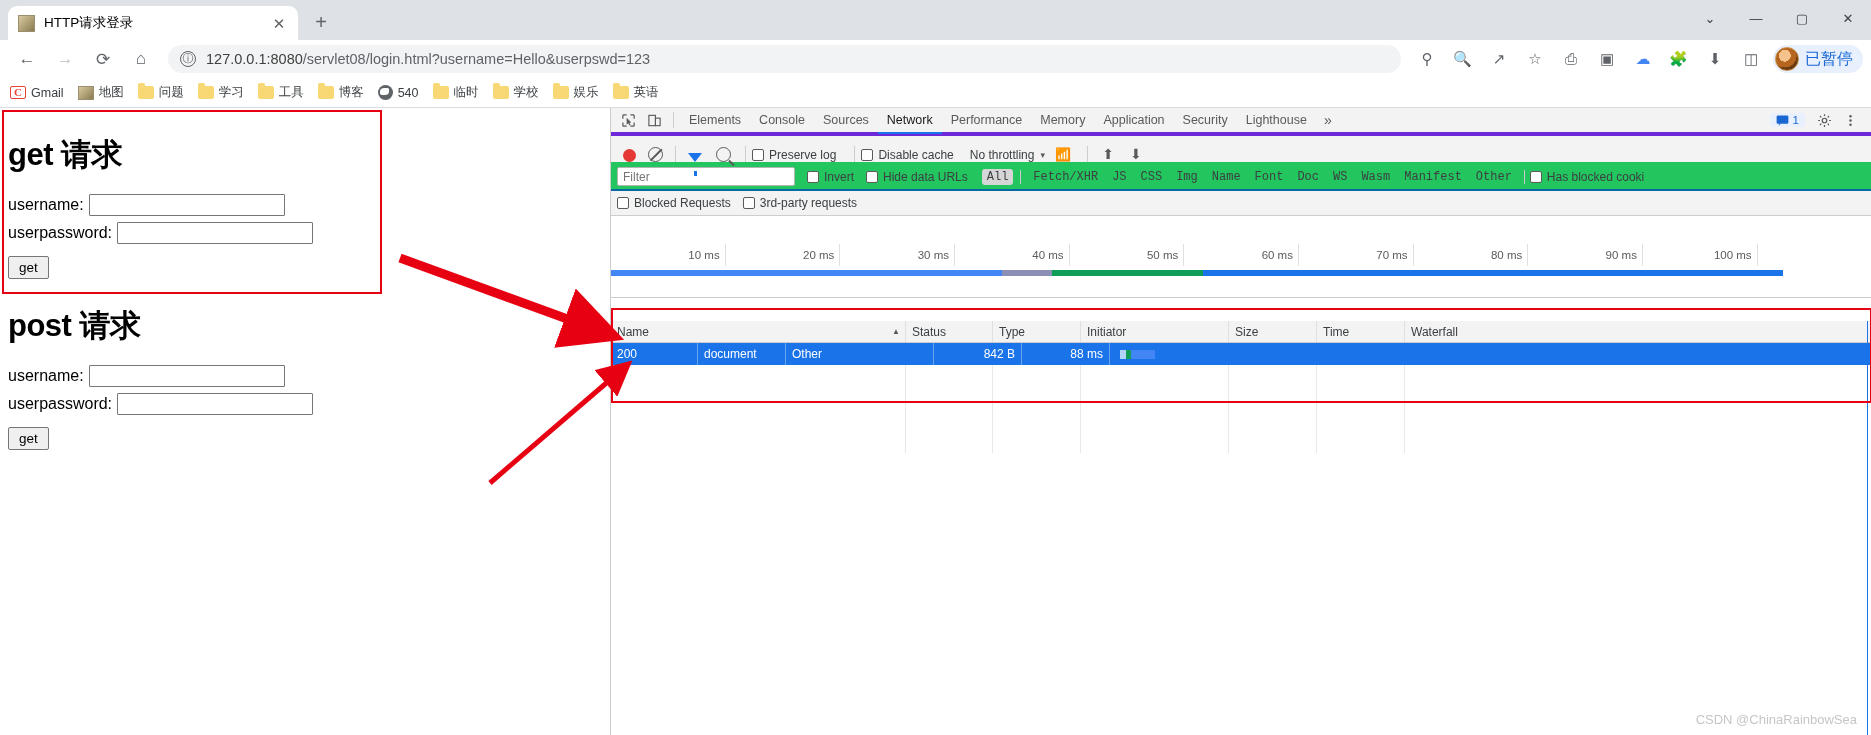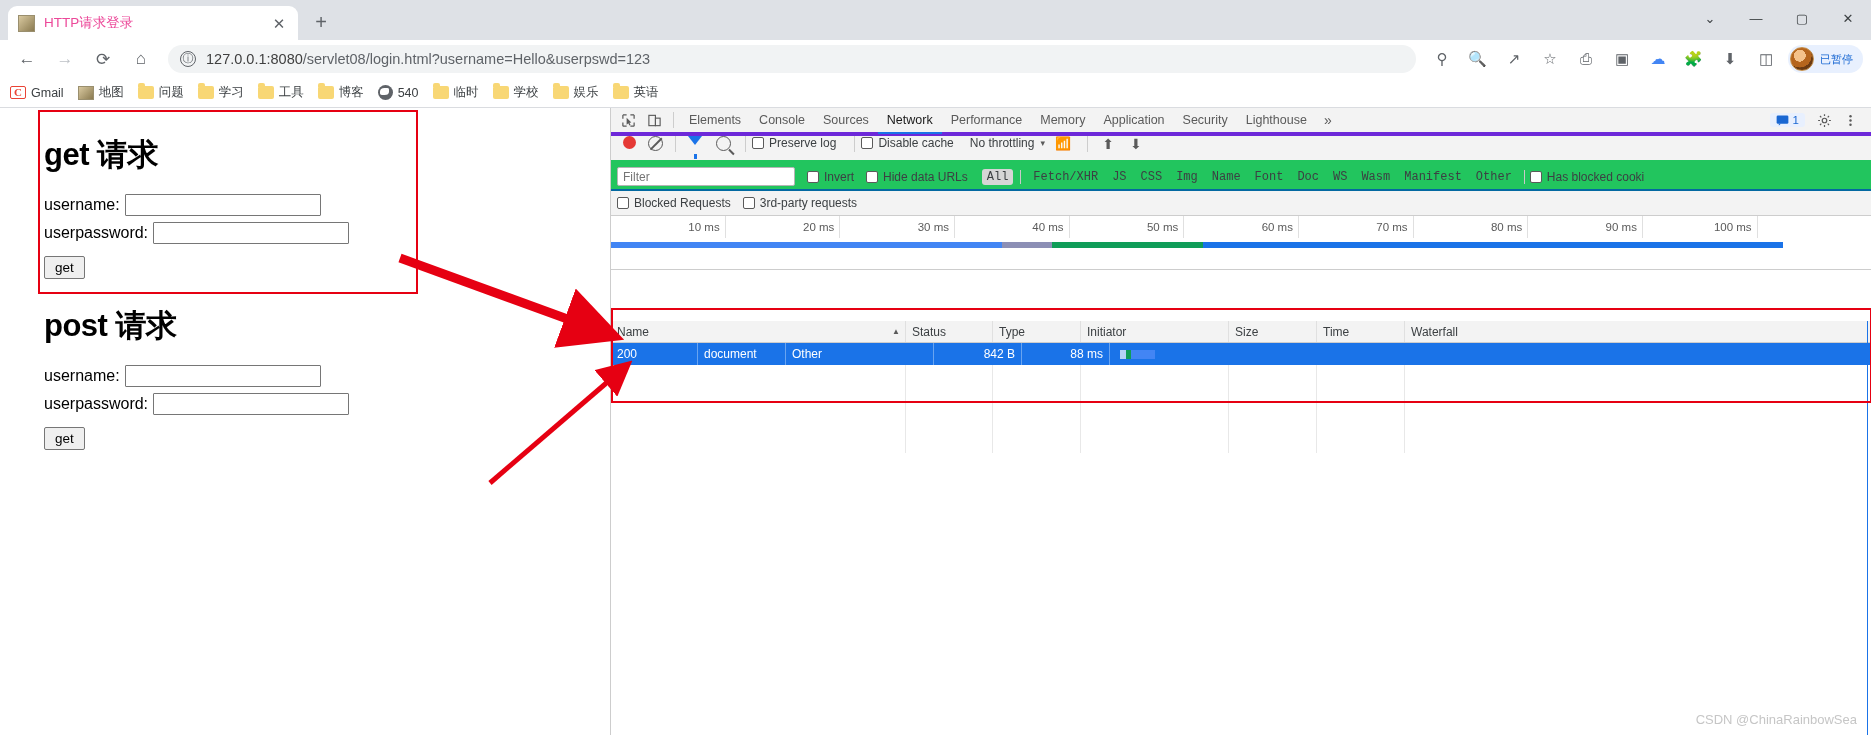--- a/index.html
+++ b/index.html
@@ -28,21 +28,21 @@
     position: relative;
   }
   .tab-favicon {
     width: 17px; height: 17px; flex: none; margin-right: 9px;
     background: linear-gradient(135deg,#d9c9a0,#8a7a50);
     border: 1px solid #9a8f6e;
     display:flex;align-items:center;justify-content:center;
     font-size: 9px; color:#3a3326; overflow:hidden;
   }
   .tab-title {
-    font-size: 13.5px; color: #ec4899; white-space: nowrap;
+    font-size: 13.5px; color: #000000; white-space: nowrap;
     overflow: hidden; text-overflow: ellipsis; flex: 1;
   }
   .tab-close {
     width: 18px; height: 18px; flex: none; color: #5f6368;
     display: flex; align-items: center; justify-content: center;
     font-size: 15px; line-height: 1; cursor: pointer;
   }
   .tab-new {
     margin-left: 10px; margin-bottom: 5px;
     width: 26px; height: 26px; color: #5f6368;
@@ -94,21 +94,21 @@
   .profile-chip {
     display: flex; align-items: center; flex: none; margin-left: 4px;
     height: 28px; border-radius: 14px; background: #e8f0fe; padding: 0 10px 0 2px;
     cursor: pointer;
   }
   .avatar-img {
     width: 24px; height: 24px; border-radius: 50%; flex:none; margin-right: 6px;
     background: radial-gradient(circle at 40% 35%, #f4c28a 0 30%, #b5651d 31% 60%, #6b3a12 61% 100%);
     border: 1px solid #c58f4a;
   }
-  .profile-text { font-size: 11px; color: #1967d2; white-space: nowrap; }
+  .profile-text { font-size: 16px; color: #1967d2; white-space: nowrap; }
 
   .bookmarks {
     position: absolute; left: 0; top: 78px; width: 1871px; height: 30px;
     background: #fff; display: flex; align-items: center; padding-left: 10px;
     border-bottom: 1px solid #dadce0;
   }
   .bm {
     display: flex; align-items: center; margin-right: 14px; cursor: pointer;
     white-space: nowrap;
   }
@@ -137,21 +137,21 @@
     background: #5f6368; position: relative; overflow:hidden;
   }
   .bm-globe::after{
     content:''; position:absolute; left:2px; top:3px; width:9px;height:7px;
     background:#fff; border-radius: 50% 20% 50% 20%;
   }
 
   
   .viewport {
     position: absolute; left: 0; top: 108px; width: 610px; height: 627px;
-    background: #fff; overflow: hidden; margin-left: 36px;
+    background: #fff; overflow: hidden;
   }
   .page-inner { padding: 8px 8px 0 8px; }
   .page-h1 {
     font-size: 31px; font-weight: bold; color: #000; margin: 18px 0 18px 0;
     font-family: "Liberation Sans", sans-serif; letter-spacing: -0.5px;
   }
   .field-row { display: flex; align-items: center; margin-bottom: 6px; }
   .field-label { font-size: 16px; color: #000; margin-right: 5px; }
   .field-input {
     height: 22px; width: 196px; border: 1px solid #767676; background: #fff;
@@ -191,22 +191,22 @@
   .dt-tab.active { color: #1a1a1a; box-shadow: inset 0 -2px 0 #1a73e8; }
   .dt-more { padding: 0 8px; color:#5a5a5a; font-size: 14px; cursor:pointer; }
   .dt-right { margin-left: auto; display:flex; align-items:center; padding-right: 4px; }
   .msg-chip {
     display:flex; align-items:center; background:#e8f0fe; border-radius:3px;
     padding: 1px 6px; margin-right: 6px; cursor:pointer;
   }
   .msg-chip .cnt { font-size: 11.5px; color: #1967d2; margin-left: 4px; }
 
   .dt-toolbar {
-    height: 28px; background: #f3f3f3; border-bottom: 4px solid #22c55e;
-    display: flex; align-items: flex-start; padding: 0 6px; font-size: 12px; color:#3c4043;
+    height: 28px; background: #f3f3f3; border-bottom: 2px solid #22c55e;
+    display: flex; align-items: flex-end; padding: 0 6px; font-size: 12px; color:#3c4043;
   }
   .rec-dot {
     width: 13px; height: 13px; border-radius: 50%; background:#e53935; flex:none;
     margin: 0 6px; cursor: pointer;
   }
   .clear-ico {
     width: 15px; height: 15px; border-radius: 50%; border: 1.6px solid #5a5a5a;
     position: relative; margin: 0 6px; flex:none; cursor:pointer;
   }
   .clear-ico::after{
@@ -248,20 +248,21 @@
 
   .dt-filterbar2 {
     height: 25px; background: #f3f3f3; border-bottom: 1px solid #cdcdcd;
     display: flex; align-items: center; padding: 0 6px; font-size: 12px; color:#3c4043;
   }
 
   
   .overview {
     height: 54px; background:#fff; border-bottom: 1px solid #cdcdcd; position: relative;
     overflow: hidden;
+    margin-top: 28px;
   }
   .ov-ruler { position:absolute; left:0; top:0; width:100%; height:22px; }
   .ov-tick {
     position:absolute; top:0; height:22px; border-right:1px solid #e0e0e0;
     font-size: 11.5px; color:#5a5a5a; text-align:right; padding-right: 5px;
     line-height: 22px; box-sizing: border-box;
   }
   .ov-bars { position:absolute; left:0; top:26px; height: 24px; width:100%; }
   .ov-seg { position:absolute; height: 6px; top: 0; }
 

